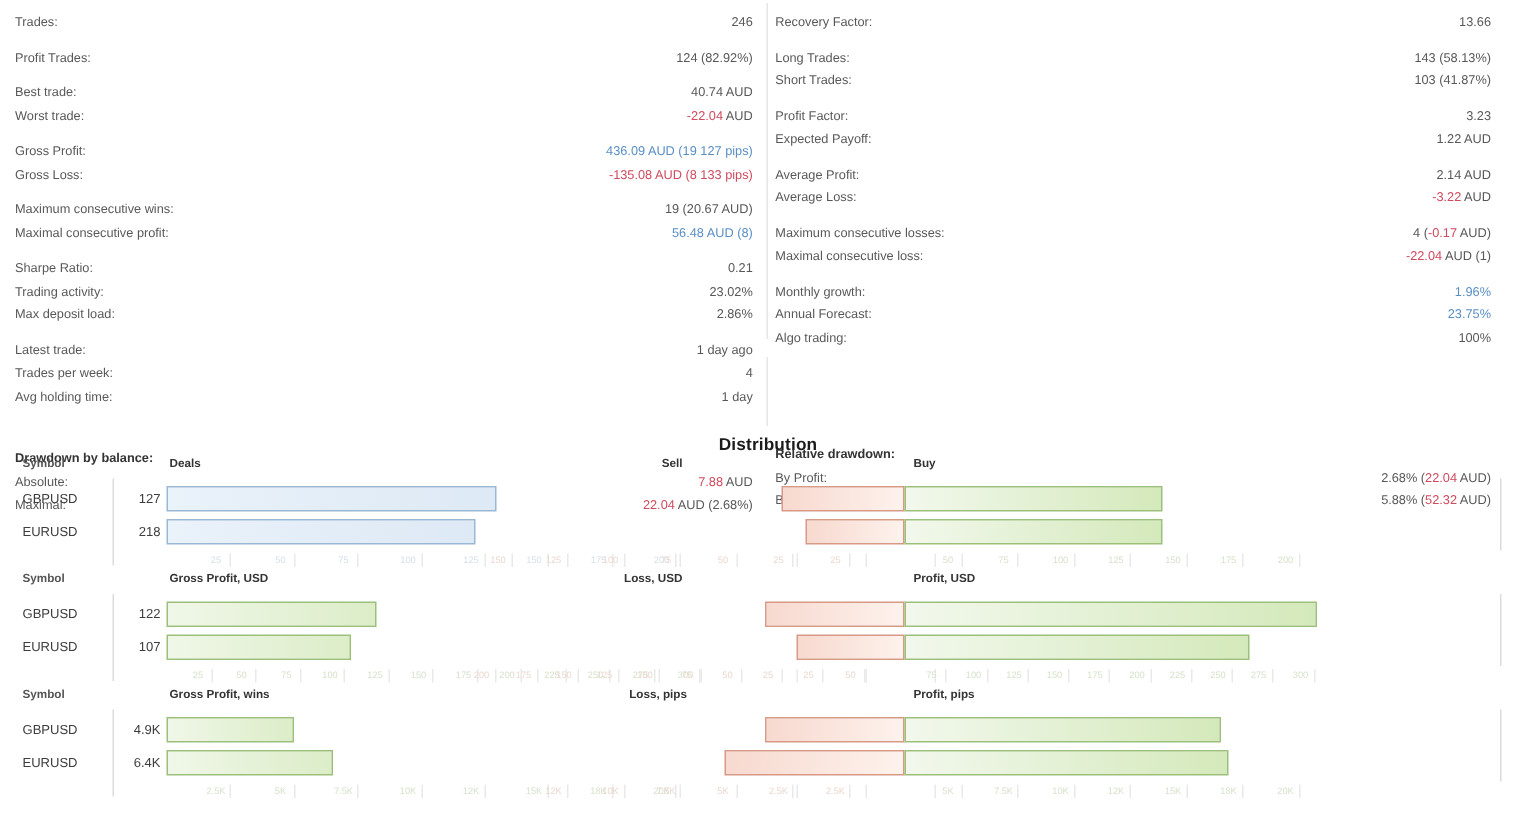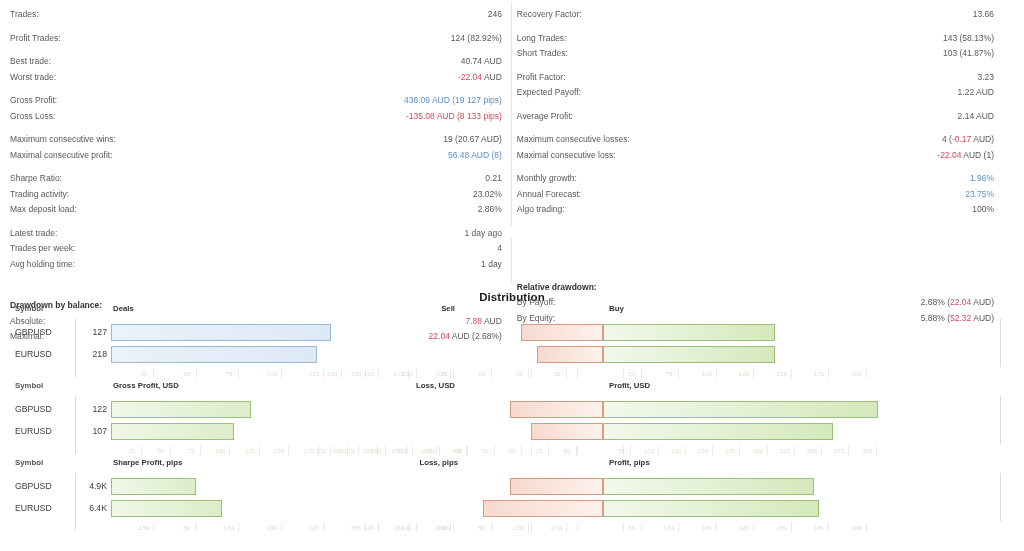--- a/index.html
+++ b/index.html
@@ -312,20 +312,24 @@
       </div>
       <div class="srow">
         <span class="lbl">Expected Payoff:</span>
         <span class="val"><span class="plain">1.22 AUD</span></span>
       </div>
       <div class="group-gap"></div>
       <div class="srow">
         <span class="lbl">Average Profit:</span>
         <span class="val"><span class="plain">2.14 AUD</span></span>
       </div>
+      <div class="srow">
+        <span class="lbl">Average Loss:</span>
+        <span class="val"><span class="neg">-3.22</span><span class="plain"> AUD</span></span>
+      </div>
       <div class="group-gap"></div>
       <div class="srow">
         <span class="lbl">Maximum consecutive losses:</span>
         <span class="val"><span class="plain">4 (</span><span class="neg">-0.17</span><span class="plain"> AUD)</span></span>
       </div>
       <div class="srow">
         <span class="lbl">Maximal consecutive loss:</span>
         <span class="val"><span class="neg">-22.04</span><span class="plain"> AUD (1)</span></span>
       </div>
       <div class="group-gap"></div>
@@ -337,21 +341,21 @@
         <span class="lbl">Annual Forecast:</span>
         <span class="val"><span class="link">23.75%</span></span>
       </div>
       <div class="srow">
         <span class="lbl">Algo trading:</span>
         <span class="val"><span class="plain">100%</span></span>
       </div>
       <div class="group-gap-lg" style="height: 62px;"></div>
       <div class="sect-head">Relative drawdown:</div>
       <div class="srow">
-        <span class="lbl">By Payoff:</span>
+        <span class="lbl">By Profit:</span>
         <span class="val"><span class="plain">2.68% (</span><span class="neg">22.04</span><span class="plain"> AUD)</span></span>
       </div>
       <div class="srow">
         <span class="lbl">By Equity:</span>
         <span class="val"><span class="plain">5.88% (</span><span class="neg">52.32</span><span class="plain"> AUD)</span></span>
       </div>
     </div>
 </div>
 
 <div class="dist-title">Distribution</div>
@@ -524,21 +528,21 @@
           <div class="tick-lbl g" style="left: 829px;">275</div>
           <div class="tick" style="left: 866px;"></div>
           <div class="tick-lbl g" style="left: 857px;">300</div>
         </div>
       </div>
     </div>
     <div class="chart-block last">
       <div class="hdr-row">
         <div class="hdr-symbol">Symbol</div>
       </div>
-      <div class="hdr-left-title">Sharpe Profit, pips</div>
+      <div class="hdr-left-title">Gross Profit, wins</div>
       <div class="hdr-right-titles" style="right: 422px;">Loss, pips</div>
       <div class="hdr-right-titles" style="left: 609px;">Profit, pips</div>
       <div class="grid-area">
         <div class="vline" style="left: 65px; height: 58px;"></div>
         <div class="vline" style="left: 990px; height: 48px;"></div>
         <div class="bar-row" style="top: 5px; left: 0px; right: 0px;">
           <div class="sym-label">GBPUSD</div>
           <div class="num-label" style="left: 55px;">4.9K</div>
           <div class="bar bar-green" style="left: 101px; width: 85px;"></div>
           <div class="bar bar-red-l" style="left: 500px; width: 93px;"></div>

